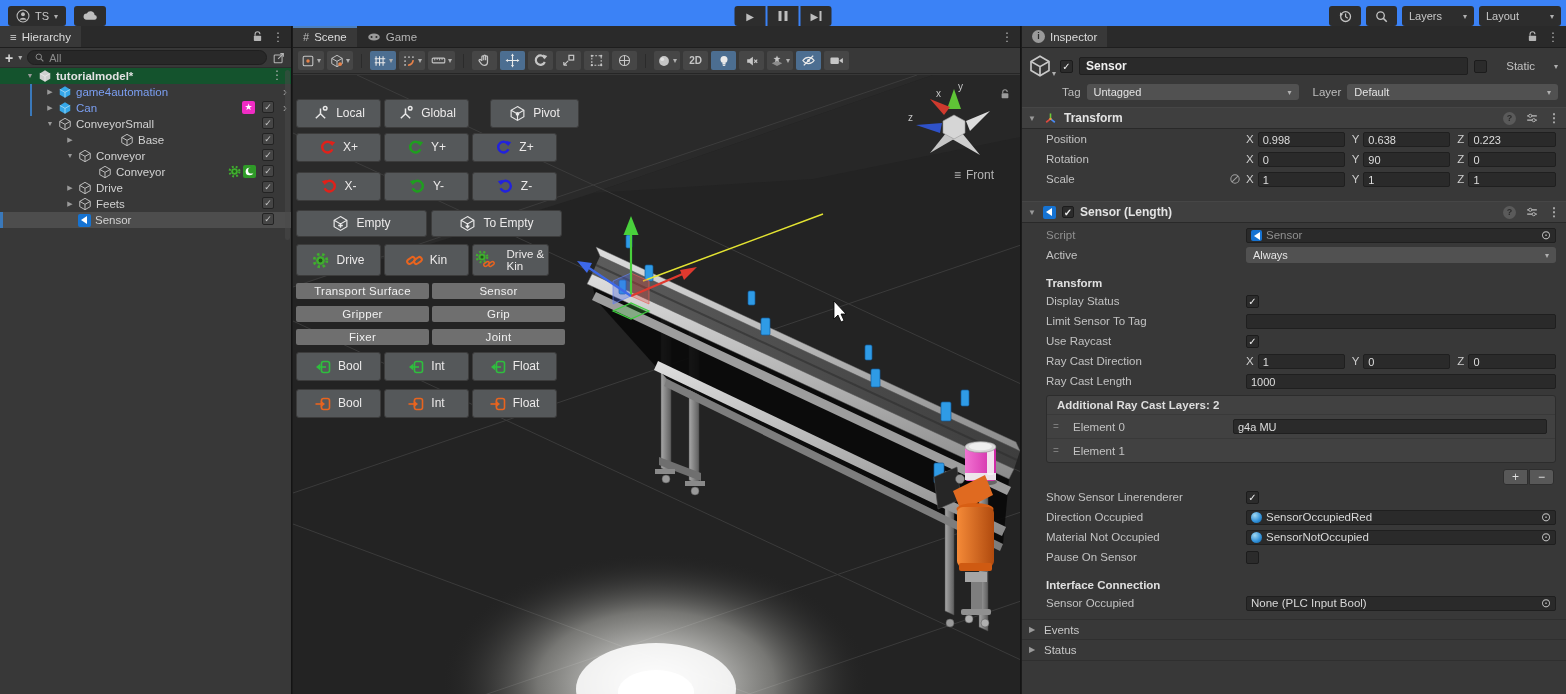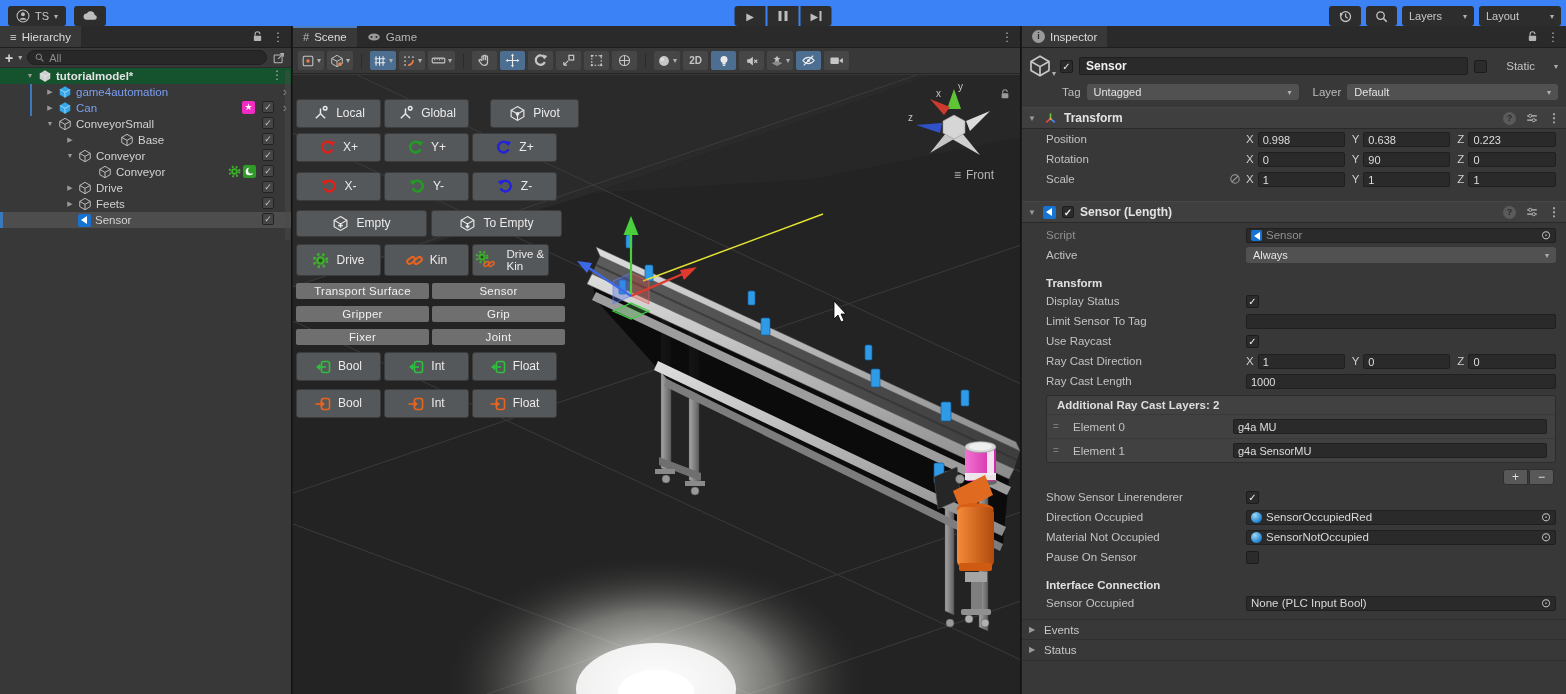--- a/index.html
+++ b/index.html
@@ -1089,21 +1089,20 @@
       <div class="laybox">
         <div class="layhead">Additional Ray Cast Layers: 2</div>
         <div class="layrow">
           <span class="handle">=</span>
           <span class="laylab">Element 0</span>
           <span class="fld grow">g4a MU</span>
         </div>
         <div class="layrow">
           <span class="handle">=</span>
           <span class="laylab">Element 1</span>
-          <span class="fld grow">g4a SensorMU</span>
         </div>
       </div>
       <div class="pm">
         <span class="pmb">+</span>
         <span class="pmb">−</span>
       </div>
 
       <div class="irow">
         <span class="ilabel">Show Sensor Linerenderer</span>
         <span class="cbox">✓</span>

